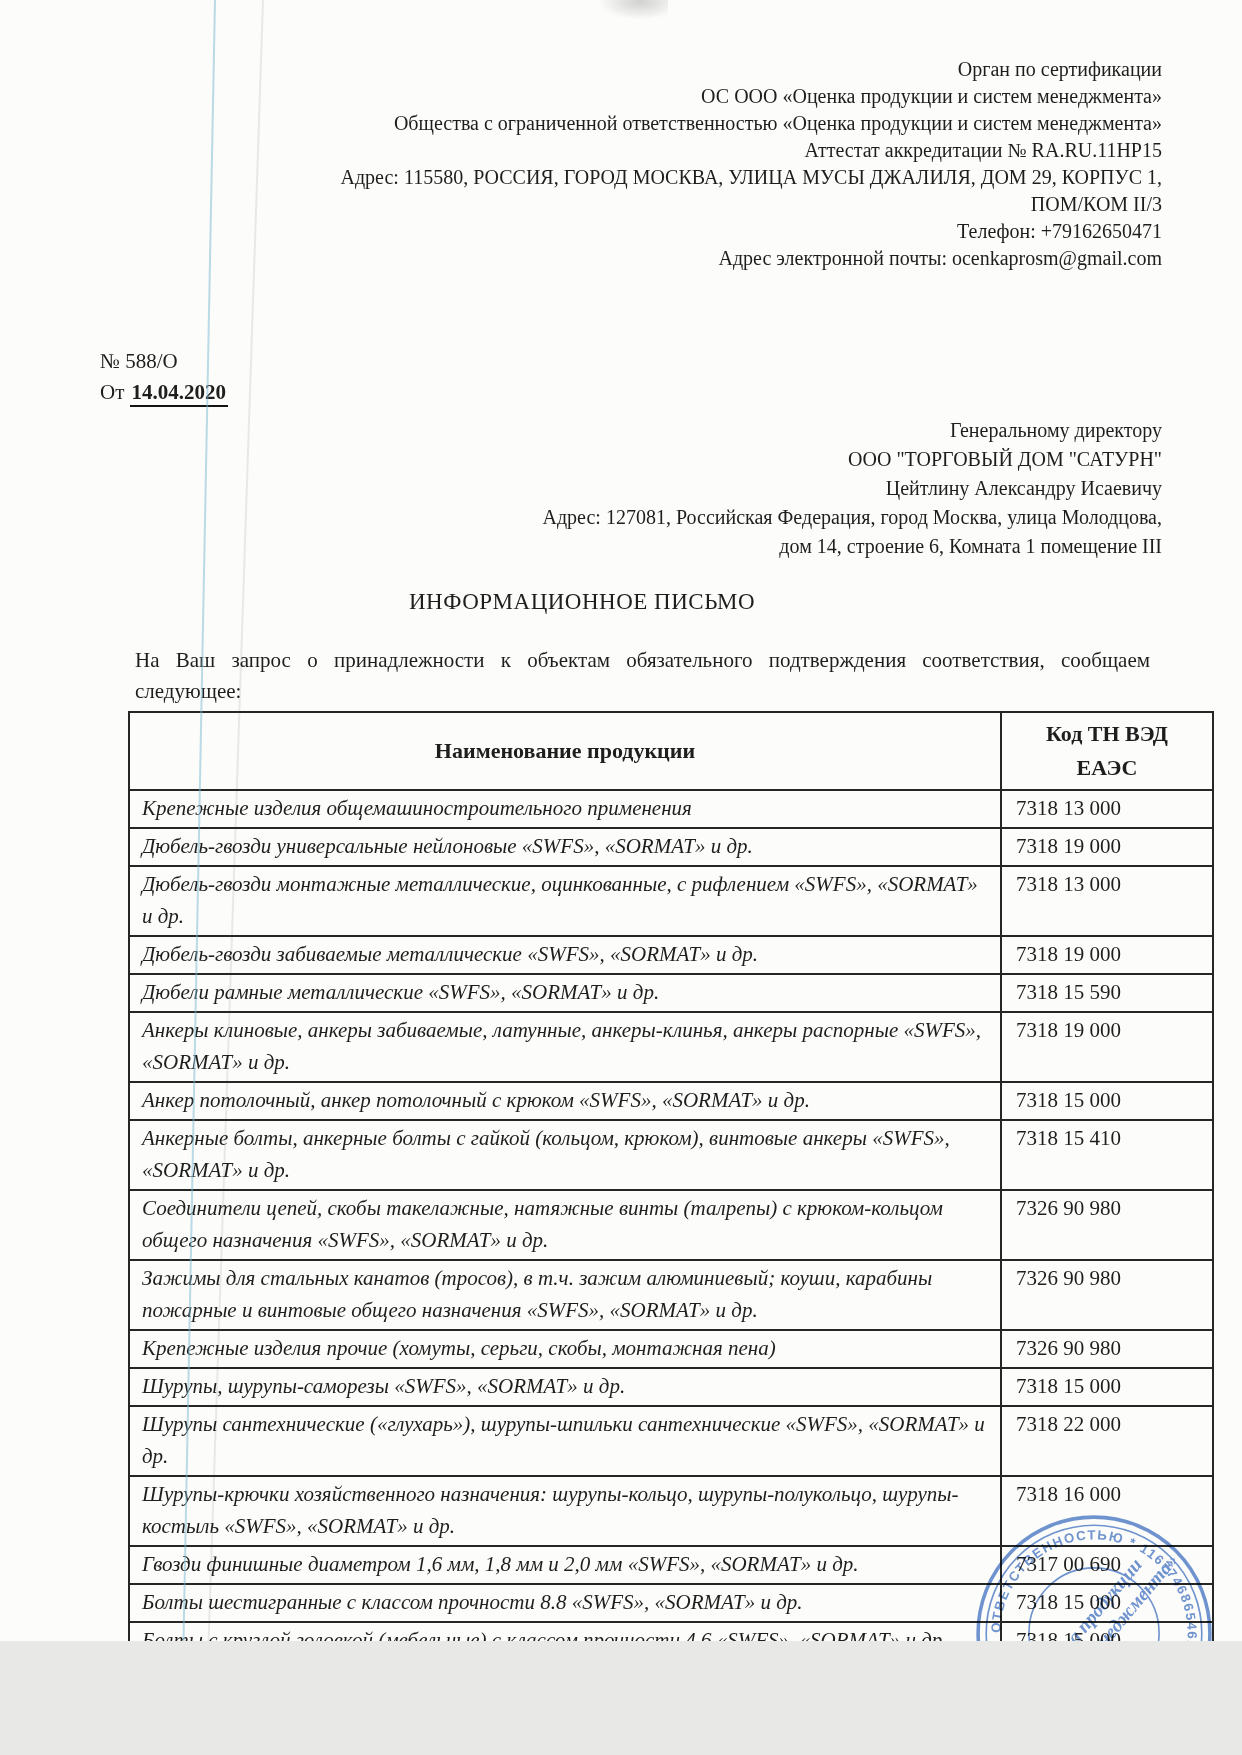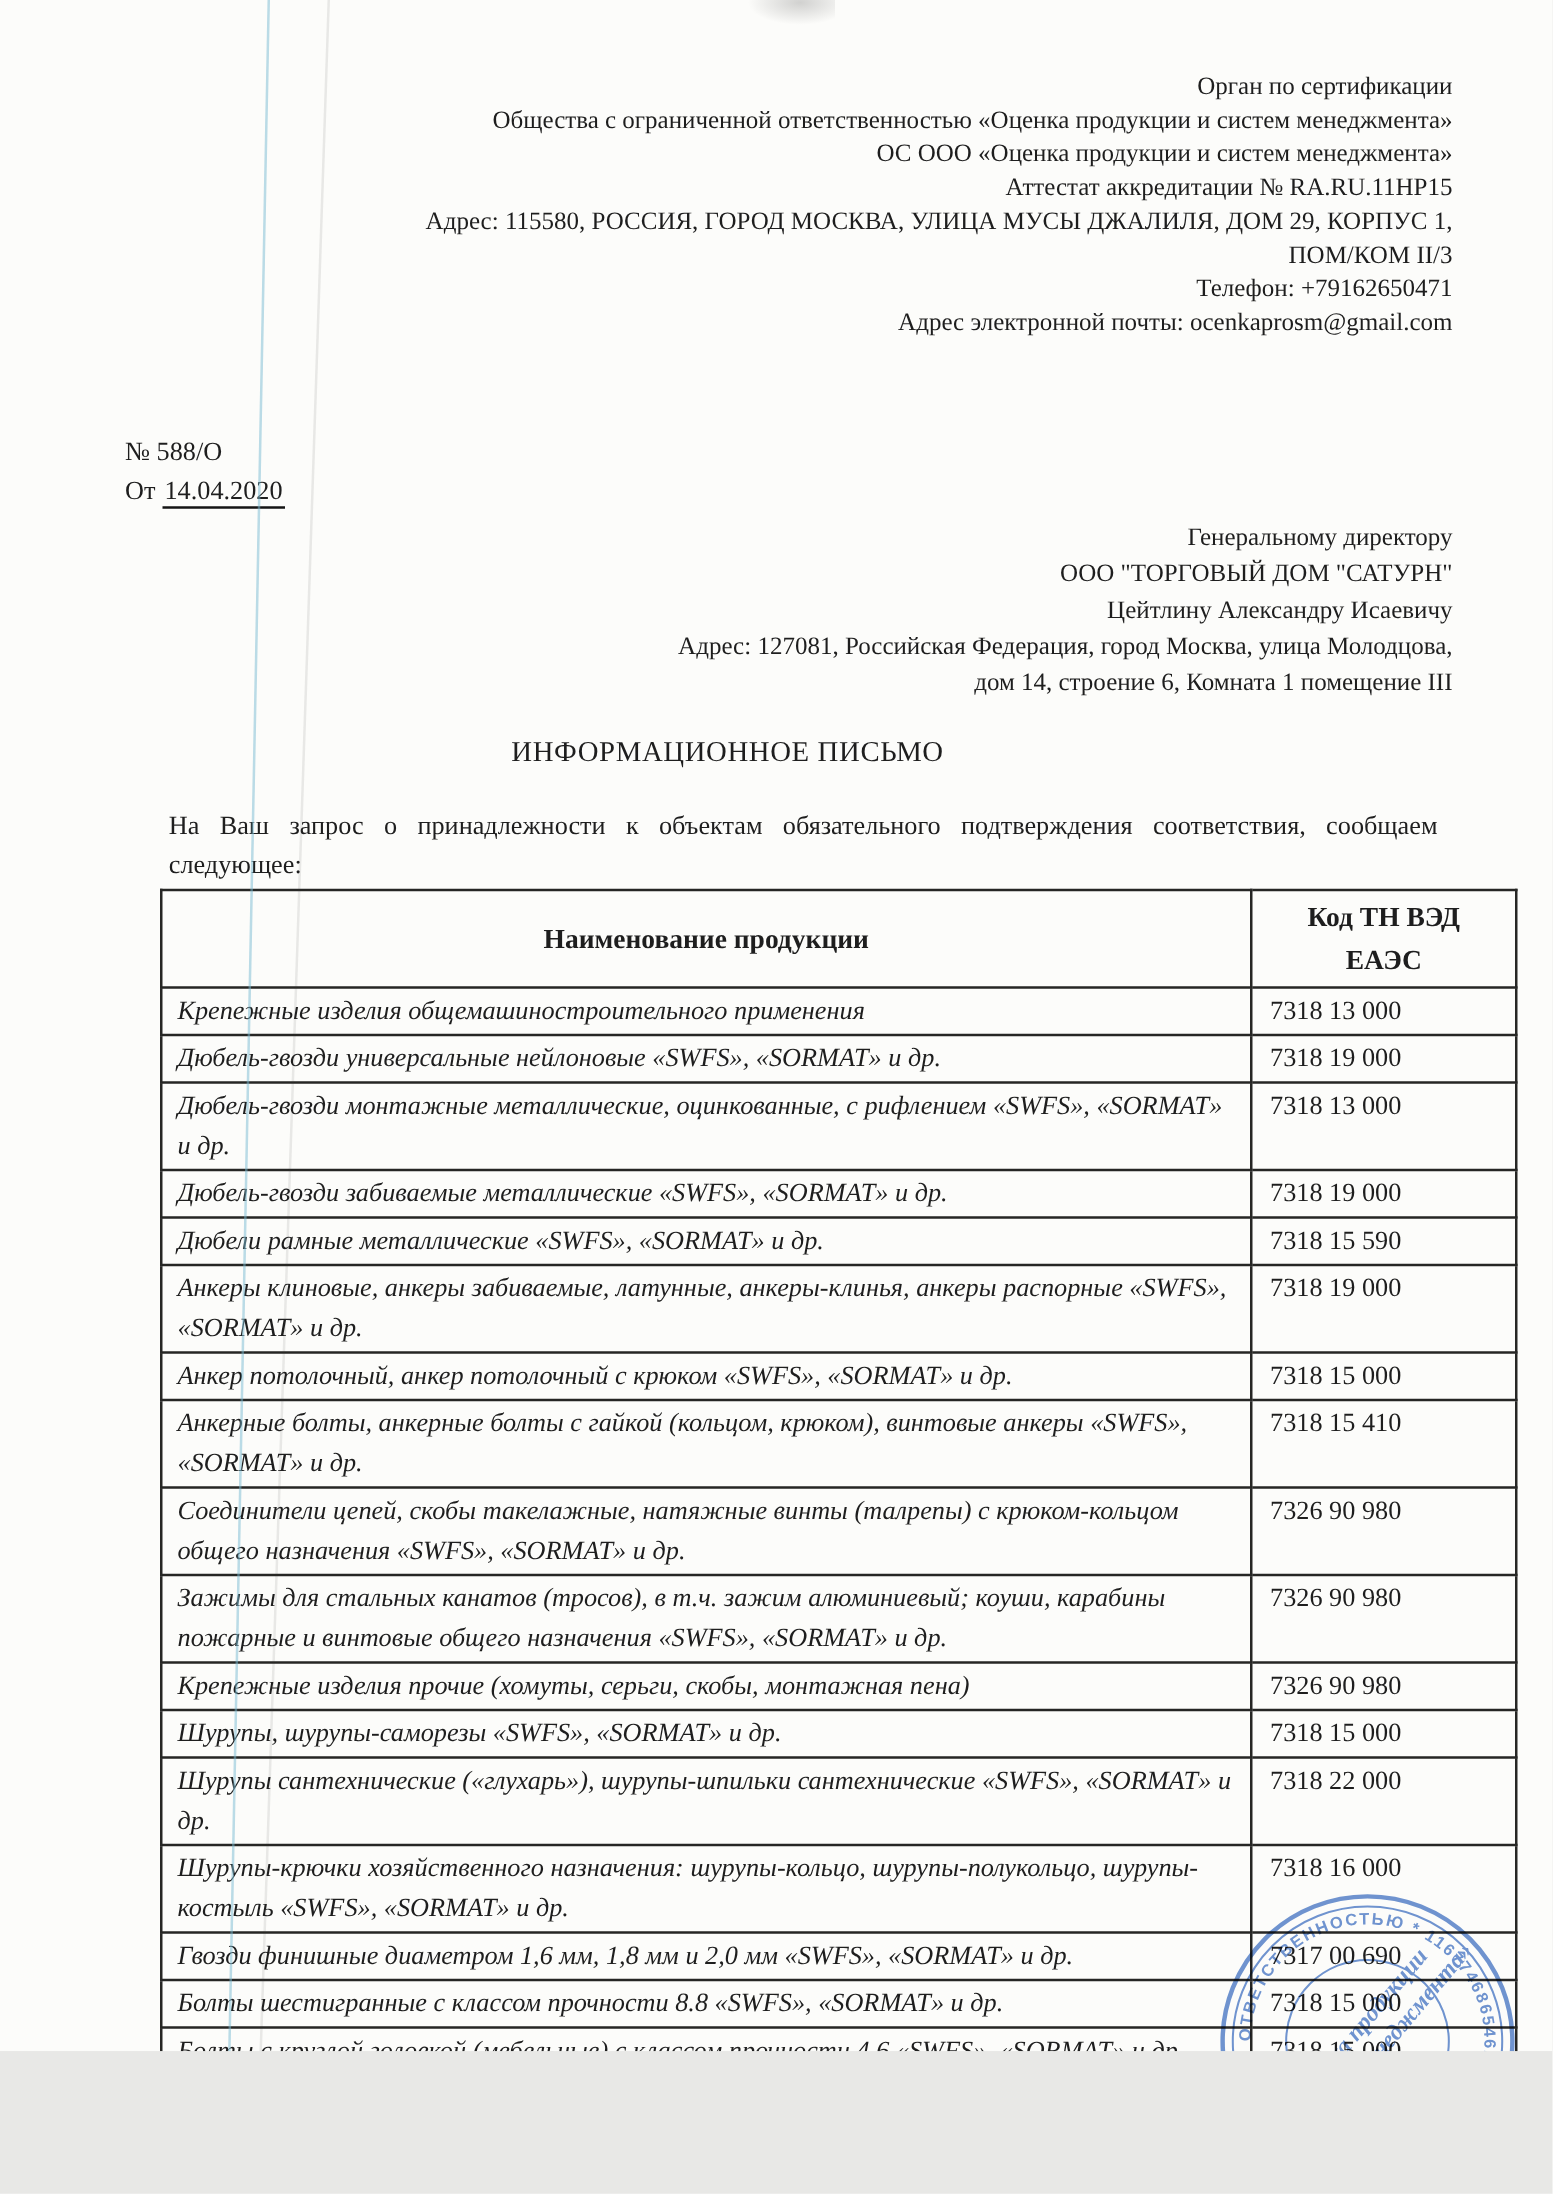--- a/index.html
+++ b/index.html
@@ -23,21 +23,21 @@
 
   
   .letterhead {
     padding:56px 80px 0 150px;
     text-align:right;
     font-size:20px; line-height:27px;
   }
 
   
   .ref-block { margin:74px 0 0 100px; font-size:21px; line-height:31px; }
-  .ref-date .date-underlined { border-bottom:2.5px solid #141414; padding:0 2px 1px 2px; }
+  .ref-date .date-underlined { border-bottom:2.5px solid #141414; padding:0 2px 1px 2px;font-weight:bold; }
 
   
   .recipient { margin-top:8px; padding-right:80px; text-align:right; font-size:20px; line-height:29px; }
 
   
   .letter-title {
     margin-top:28px; padding-right:78px;
     text-align:center;
     font-size:23px; font-weight:normal; letter-spacing:0.5px;
   }
@@ -88,22 +88,22 @@
 
 <div class="page">
 
   <div class="artifact-line artifact-blue"></div>
   <div class="artifact-line artifact-gray"></div>
   <div class="artifact-smudge"></div>
 
   <div class="letterhead">
 
   <div>Орган по сертификации</div>
+      <div>ОС ООО «Оценка продукции и систем менеджмента»</div>
       <div>Общества с ограниченной ответственностью «Оценка продукции и систем менеджмента»</div>
-      <div>ОС ООО «Оценка продукции и систем менеджмента»</div>
       <div>Аттестат аккредитации № RA.RU.11HP15</div>
       <div>Адрес: 115580, РОССИЯ, ГОРОД МОСКВА, УЛИЦА МУСЫ ДЖАЛИЛЯ, ДОМ 29, КОРПУС 1,</div>
       <div>ПОМ/КОМ II/3</div>
       <div>Телефон: +79162650471</div>
       <div>Адрес электронной почты: ocenkaprosm@gmail.com</div>
     </div>
 
   <div class="ref-block">
     <div>№ 588/О</div>
     <div class="ref-date">

